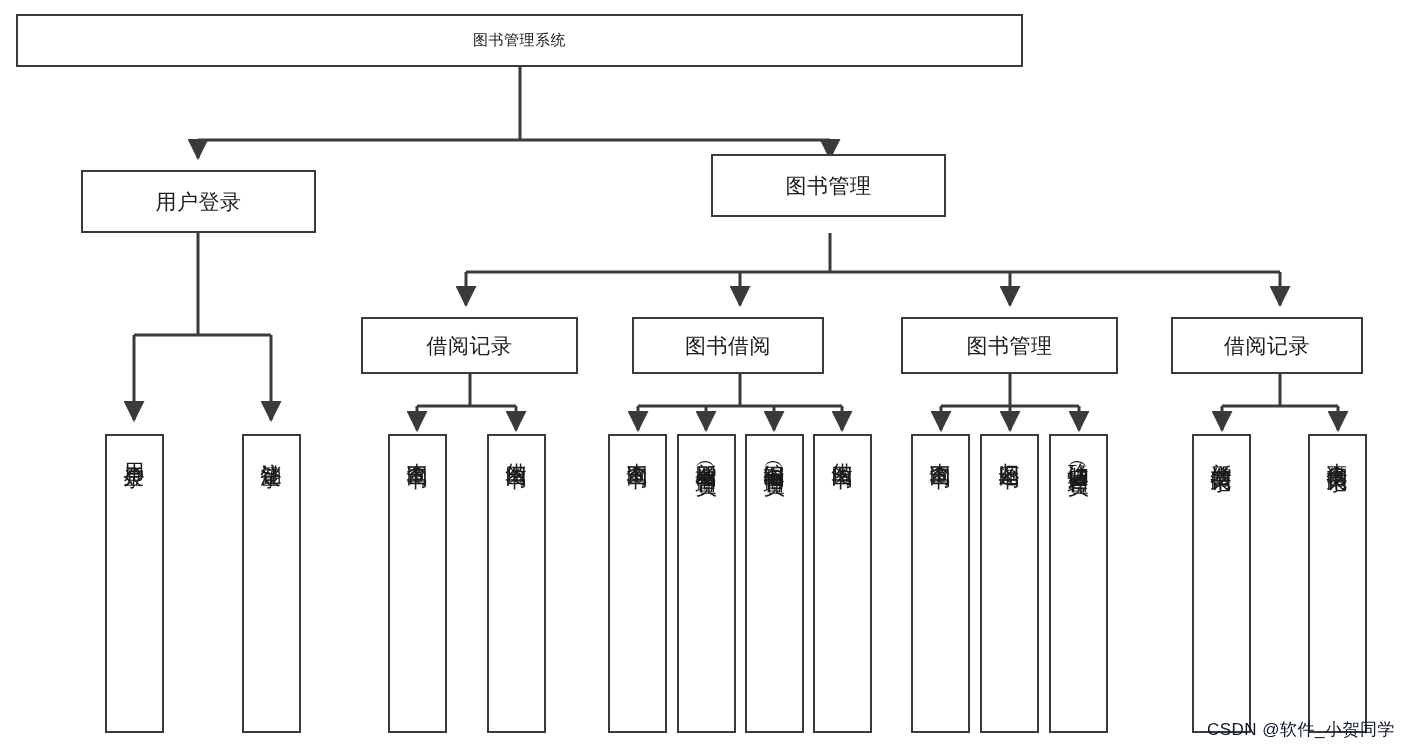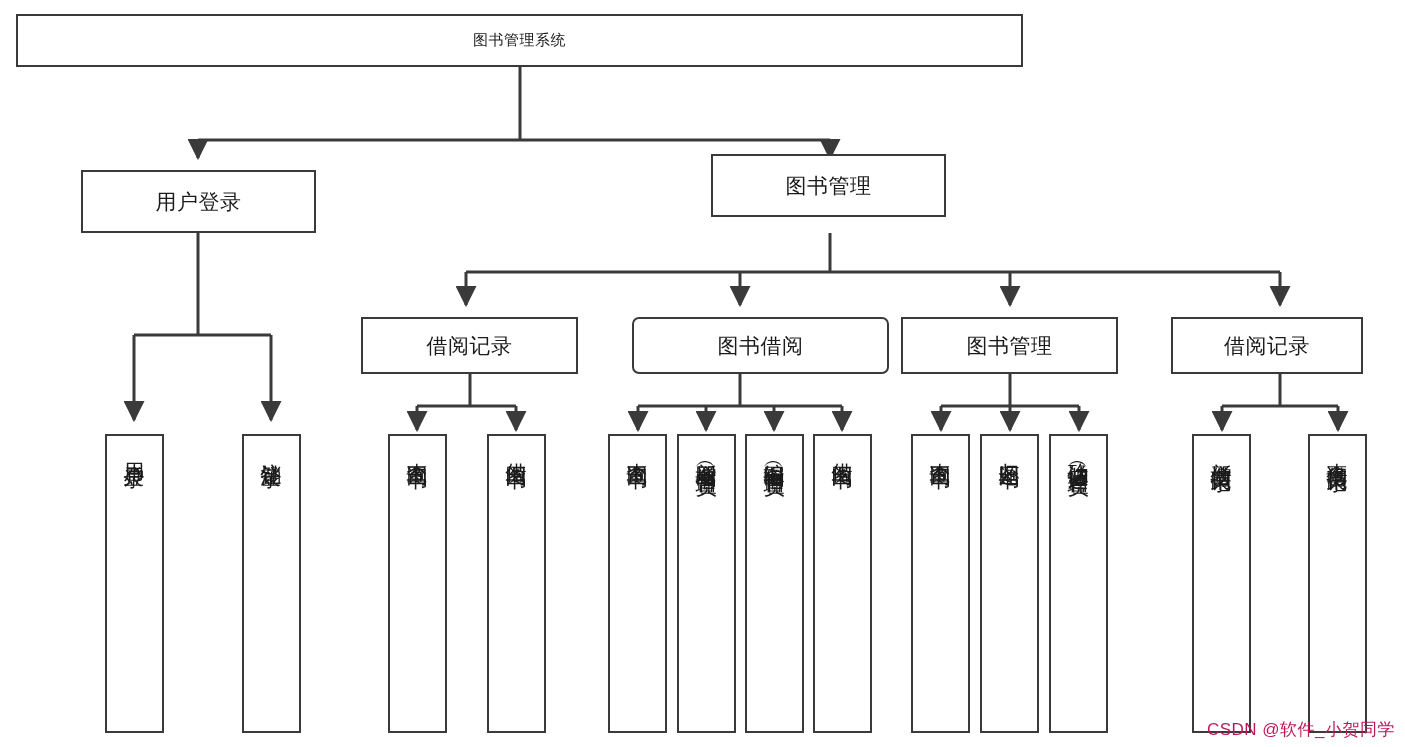--- a/index.html
+++ b/index.html
@@ -58,21 +58,21 @@
     font-size: 21px;
     letter-spacing: 2px;
     line-height: 1;
     white-space: nowrap;
   }
   #watermark {
     position: absolute;
     right: 10px;
     bottom: 6px;
     font-size: 17px;
-    color: #be185d;
+    color: #0f172a;
     letter-spacing: 0.5px;
     white-space: nowrap;
   }
 </style>
 </head>
 <body>
 
 <div id="stage">
 
   <svg id="wires" viewBox="0 0 1405 747" width="1405" height="747">
@@ -134,21 +134,21 @@
   </div>
 
   <div class="node horizontal" style="left:711px; top:154px; width:235px; height:63px;">
     <span class="label">图书管理</span>
   </div>
 
   <div class="node horizontal" style="left:361px; top:317px; width:217px; height:57px;">
     <span class="label">借阅记录</span>
   </div>
 
-  <div class="node horizontal" style="left:632px; top:317px; width:257px; height:57px;border-radius:7px;">
+  <div class="node horizontal" style="left:632px; top:317px; width:192px; height:57px;">
     <span class="label">图书借阅</span>
   </div>
 
   <div class="node horizontal" style="left:901px; top:317px; width:217px; height:57px;">
     <span class="label">图书管理</span>
   </div>
 
   <div class="node horizontal" style="left:1171px; top:317px; width:192px; height:57px;">
     <span class="label">借阅记录</span>
   </div>

